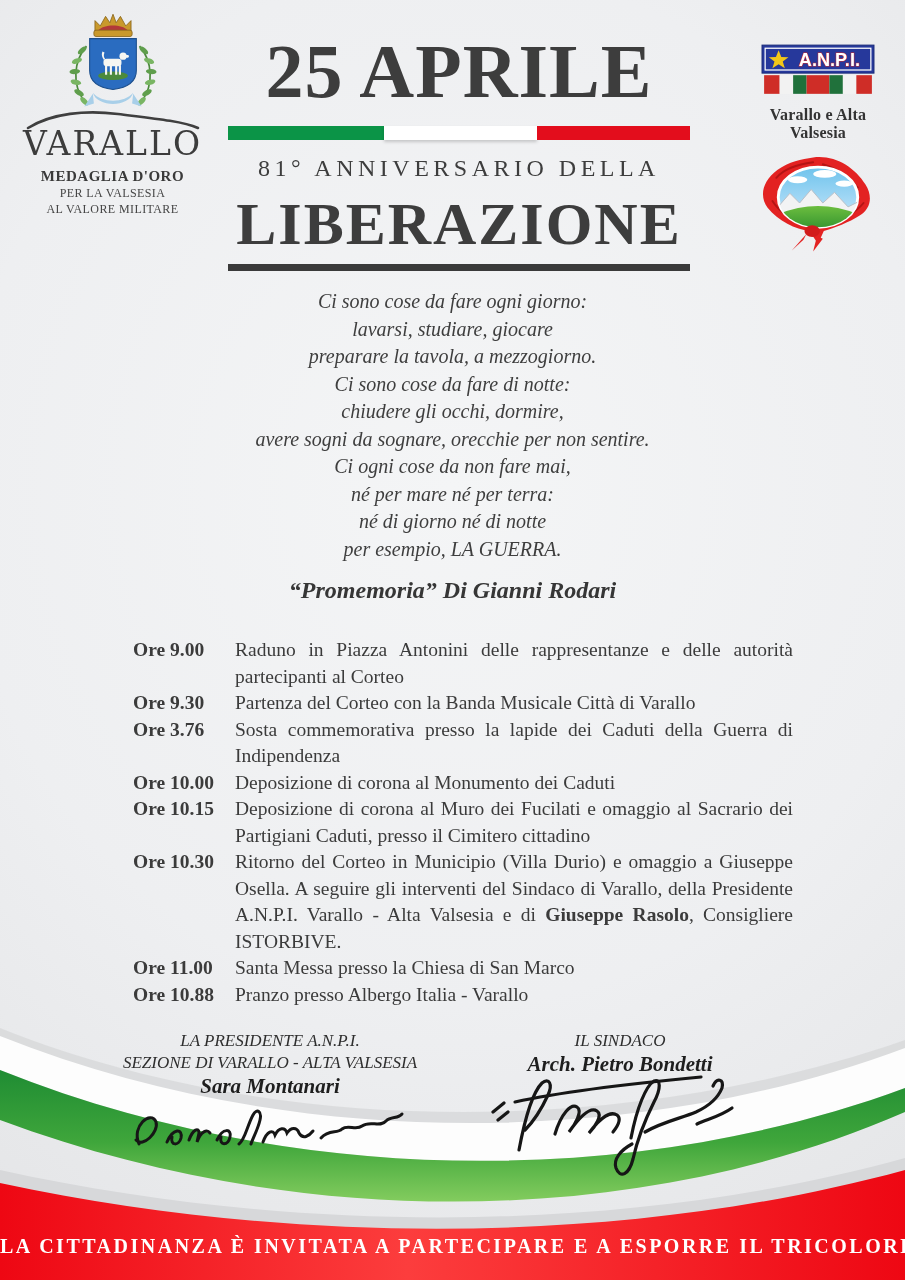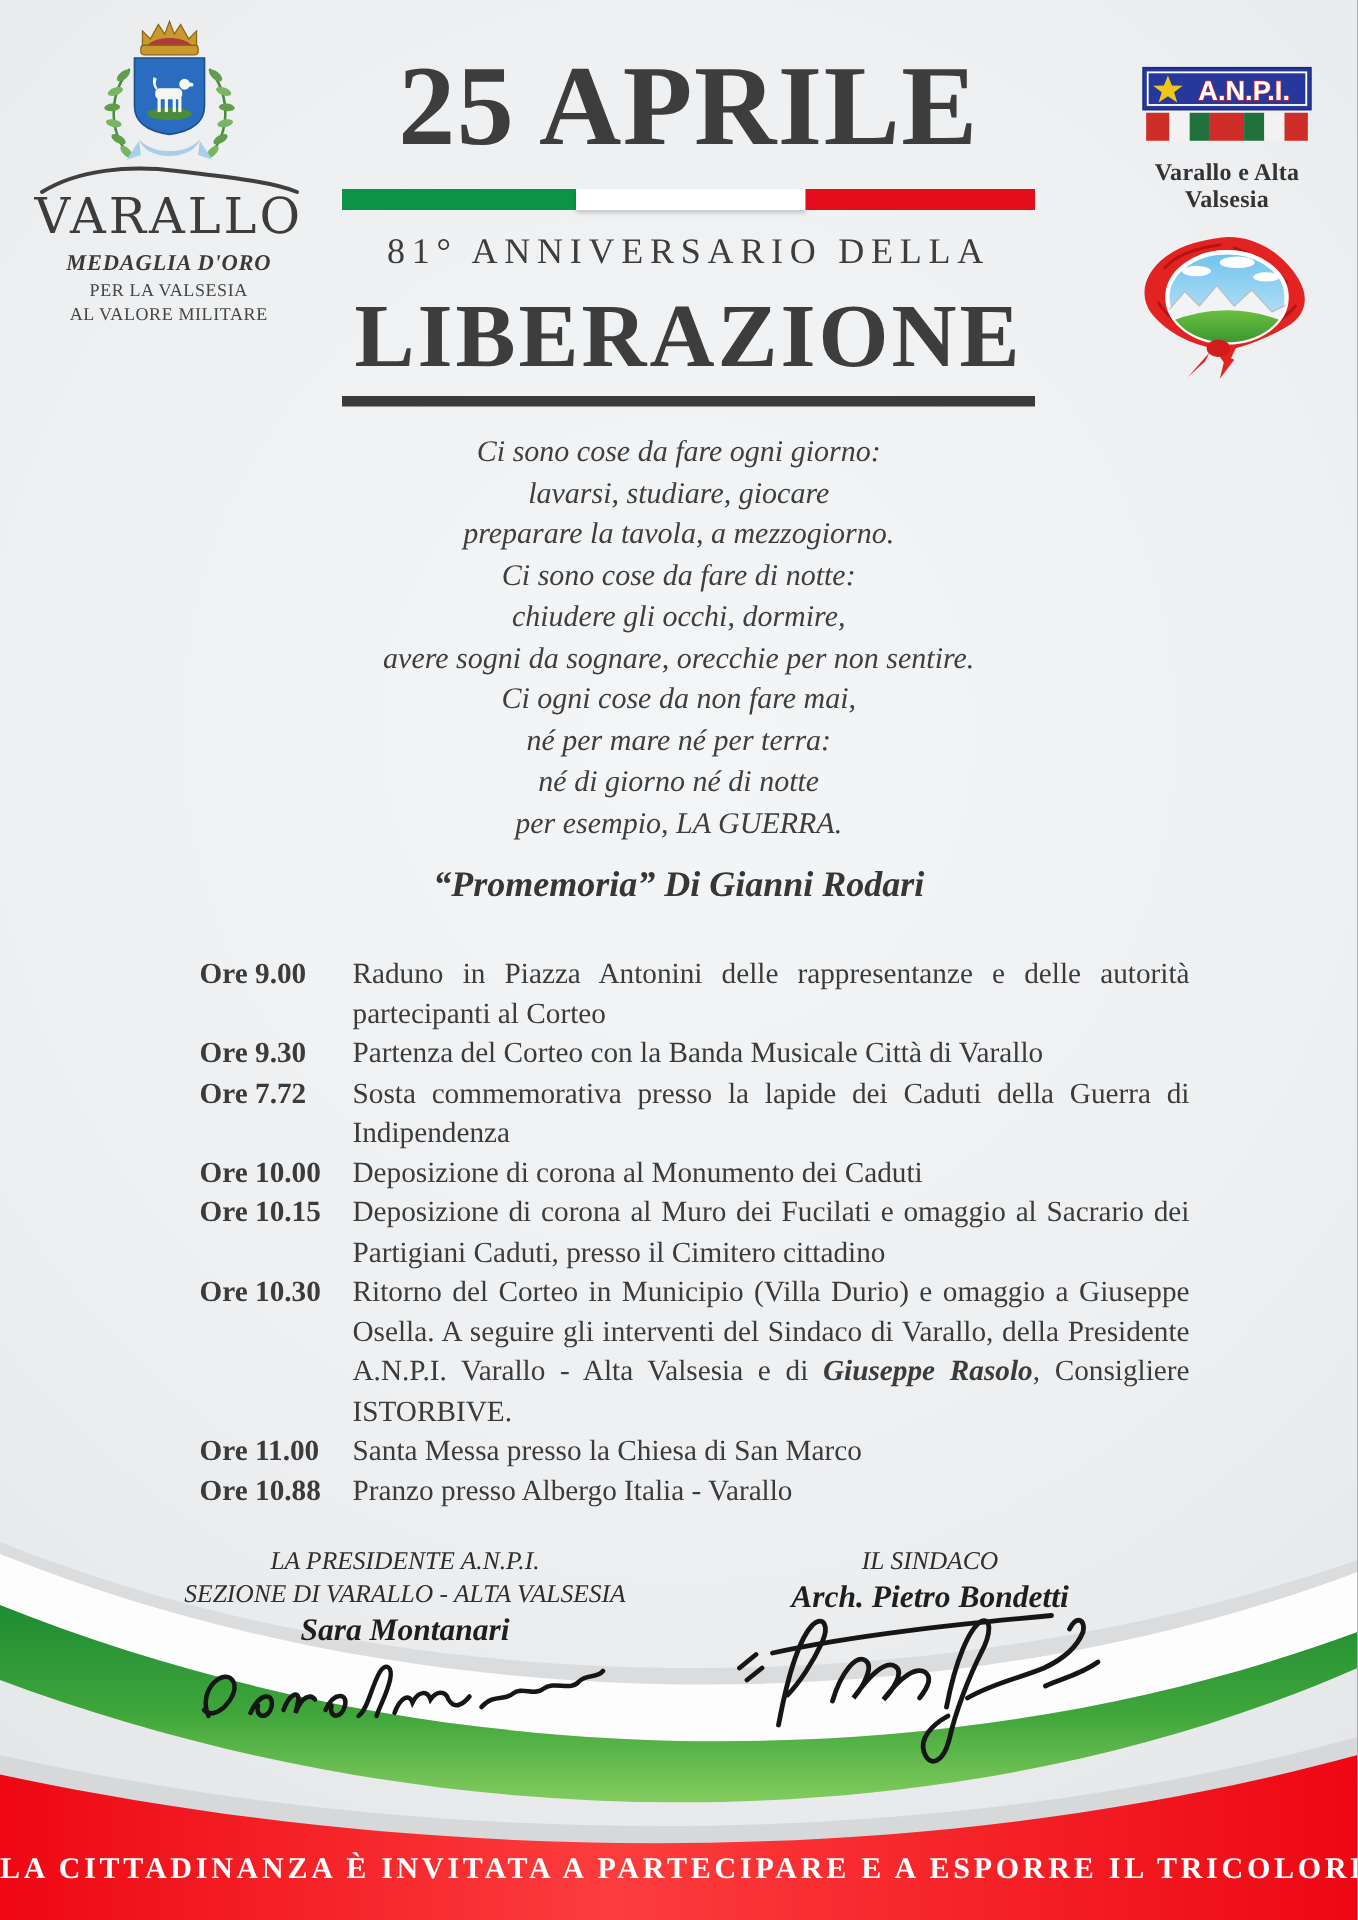--- a/index.html
+++ b/index.html
@@ -8,21 +8,21 @@
     background: radial-gradient(ellipse 120% 90% at 50% 38%, #f4f5f6 0%, #eeeff1 45%, #e4e5e7 78%, #dcdde0 100%);
     font-family:"Liberation Serif", serif; color:#3b3b3b;
   }
   .abs { position:absolute; }
 
   
   .muni { left:15px; top:10px; width:195px; text-align:center; }
   .muni .crest { display:block; margin:0 auto; }
   .muni .swoosh { display:block; margin:-6px auto -4px auto; }
   .varallo-name { font-family:"DejaVu Serif", serif; font-size:33px; letter-spacing:2px; color:#3c3c3c; line-height:36px; }
-  .medal1 { font-size:15px; font-weight:bold; letter-spacing:.5px; margin-top:6px; color:#3a3a3a;font-style:italic;}
+  .medal1 { font-size:15px; font-weight:bold; letter-spacing:.5px; margin-top:6px; color:#3a3a3a;}
   .medal2 { font-size:12px; letter-spacing:.4px; margin-top:1px; color:#454545;}
 
   
   .head { left:226px; top:30px; width:466px; text-align:center; }
   .date-title { font-size:76px; font-weight:bold; line-height:82px; color:#3d3d3d; letter-spacing:1px; white-space:nowrap; }
   .stripe { display:flex; height:14px; margin:14px 2px 0 2px; }
   .stripe .g { flex:1.02; background:#0b9447; }
   .stripe .w { flex:1; background:#ffffff; box-shadow:0 2px 3px rgba(0,0,0,.18); }
   .stripe .r { flex:1; background:#e30d1c; }
   .sub-top { margin-top:15px; font-size:24px; letter-spacing:4.5px; color:#3d3d3d; white-space:nowrap; }
@@ -37,21 +37,21 @@
   
   .poem { left:0; top:288px; width:905px; text-align:center; }
   .poem-line { font-style:italic; font-size:20px; line-height:27.5px; color:#3e3e3e; }
   .poem-attrib { margin-top:14px; font-size:24px; font-weight:bold; font-style:italic; color:#363636; }
 
   
   .sched { left:133px; top:637px; width:660px; }
   .sched-row { display:grid; grid-template-columns:102px 1fr; }
   .sched-time { font-weight:bold; font-size:19.5px; line-height:26.5px; white-space:nowrap; }
   .sched-text { font-size:19.5px; line-height:26.5px; text-align:justify; }
-  .sched-text .b { font-weight:bold;font-style:italic; }
+  .sched-text .b { font-weight:bold; }
 
   
   .sig-block { text-align:center; z-index:5;font-style:italic; }
   .sig-left { left:100px; top:1030px; width:340px; }
   .sig-right { left:460px; top:1030px; width:320px; }
   .sig-role { font-size:17px; line-height:22px; color:#2e2e2e; }
   .sig-name { font-size:21px; font-weight:bold; line-height:24px; color:#1e1e1e; }
   .sig-svg { display:block; margin:0 auto; }
   .sig-right .sig-svg { margin-top:-14px; }
 
@@ -207,21 +207,21 @@
   <div class="abs sched">
       <div class="sched-row">
         <div class="sched-time">Ore 9.00</div>
         <div class="sched-text"><span>Raduno in Piazza Antonini delle rappresentanze e delle autorità partecipanti al Corteo</span></div>
       </div>
       <div class="sched-row">
         <div class="sched-time">Ore 9.30</div>
         <div class="sched-text"><span>Partenza del Corteo con la Banda Musicale Città di Varallo</span></div>
       </div>
       <div class="sched-row">
-        <div class="sched-time">Ore 7.72</div>
+        <div class="sched-time">Ore 3.76</div>
         <div class="sched-text"><span>Sosta commemorativa presso la lapide dei Caduti della Guerra di Indipendenza</span></div>
       </div>
       <div class="sched-row">
         <div class="sched-time">Ore 10.00</div>
         <div class="sched-text"><span>Deposizione di corona al Monumento dei Caduti</span></div>
       </div>
       <div class="sched-row">
         <div class="sched-time">Ore 10.15</div>
         <div class="sched-text"><span>Deposizione di corona al Muro dei Fucilati e omaggio al Sacrario dei Partigiani Caduti, presso il Cimitero cittadino</span></div>
       </div>

